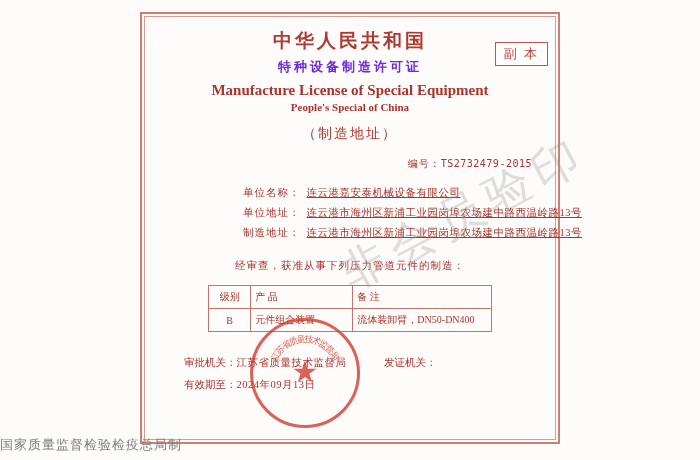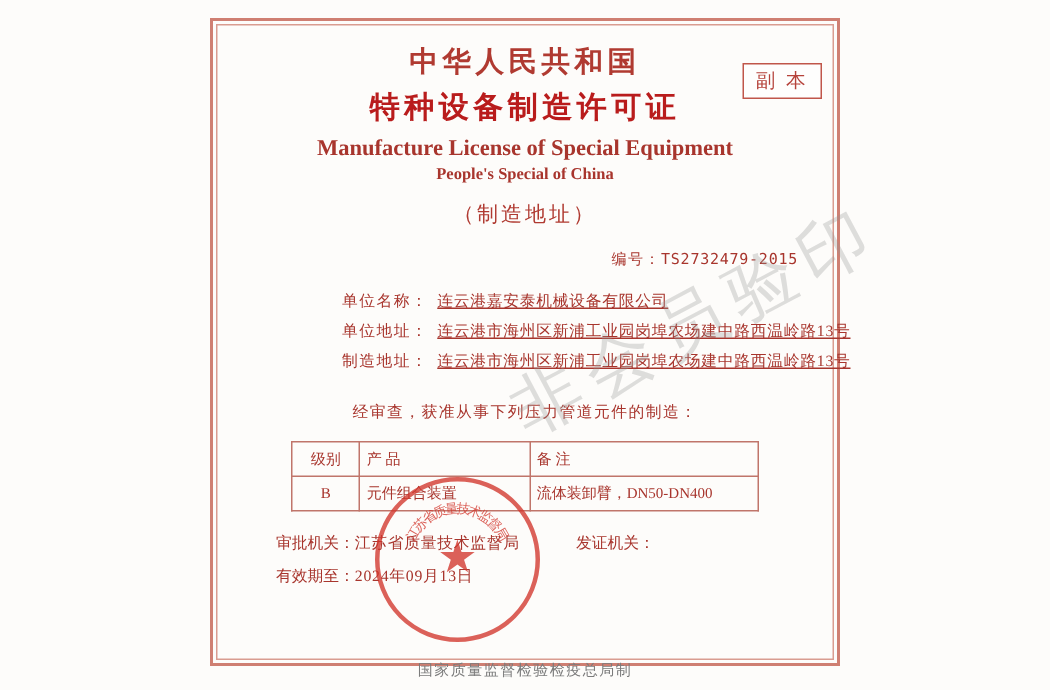--- a/index.html
+++ b/index.html
@@ -66,25 +66,25 @@
   .title-cn1 {
     text-align: center;
     font-size: 19px;
     font-weight: bold;
     letter-spacing: 3px;
     margin-top: 8px;
     color: #b03a31;
   }
   .title-cn2 {
     text-align: center;
-    font-size: 20px;
+    font-size: 13px;
     font-weight: bold;
     letter-spacing: 3px;
     margin-top: 4px;
-    color: #b91c1c;
+    color: #6d28d9;
   }
   .title-en1 {
     text-align: center;
     font-size: 15px;
     font-weight: bold;
     margin-top: 6px;
     color: #a8352d;
   }
   .title-en2 {
     text-align: center;
@@ -116,35 +116,35 @@
   }
 
   .fields {
     margin-top: 12px;
     padding-left: 78px;
     font-size: 10.5px;
     line-height: 20px;
     color: #a8352d;
   }
   .field-row { white-space: nowrap; }
-  .field-label { letter-spacing: 1px; }
+  .field-label { letter-spacing: 1px; margin-left: 15px; }
   .field-value { margin-left: 6px; letter-spacing: 0.5px; text-decoration: underline; }
 
   .approval-line {
     margin-top: 16px;
     text-align: center;
     font-size: 10.5px;
     letter-spacing: 1px;
     color: #a8352d;
   }
 
   table.items {
     margin: 12px auto 0 auto;
     border-collapse: collapse;
-    width: 312px;
+    width: 284px;
     font-size: 10px;
     color: #a8352d;
     padding-left: 44px;
   }
   table.items th, table.items td {
     border: 1px solid #c0756a;
     padding: 4px 4px;
     font-weight: normal;
     text-align: left;
   }
@@ -221,22 +221,21 @@
     transform-origin: left top;
     pointer-events: none;
     font-family: "DejaVu Sans", sans-serif;
   }
 
   .footer {
     position: absolute;
     left: 0;
     bottom: 6px;
     width: 700px;
-    text-align: center;
-    font-size: 10px;
+    font-size: 13px;
     color: #7b7b7b;
     letter-spacing: 1px;
     font-family: "DejaVu Sans", sans-serif;
   }
 </style>
 </head>
 <body>
 
 <div id="certificate">
 

